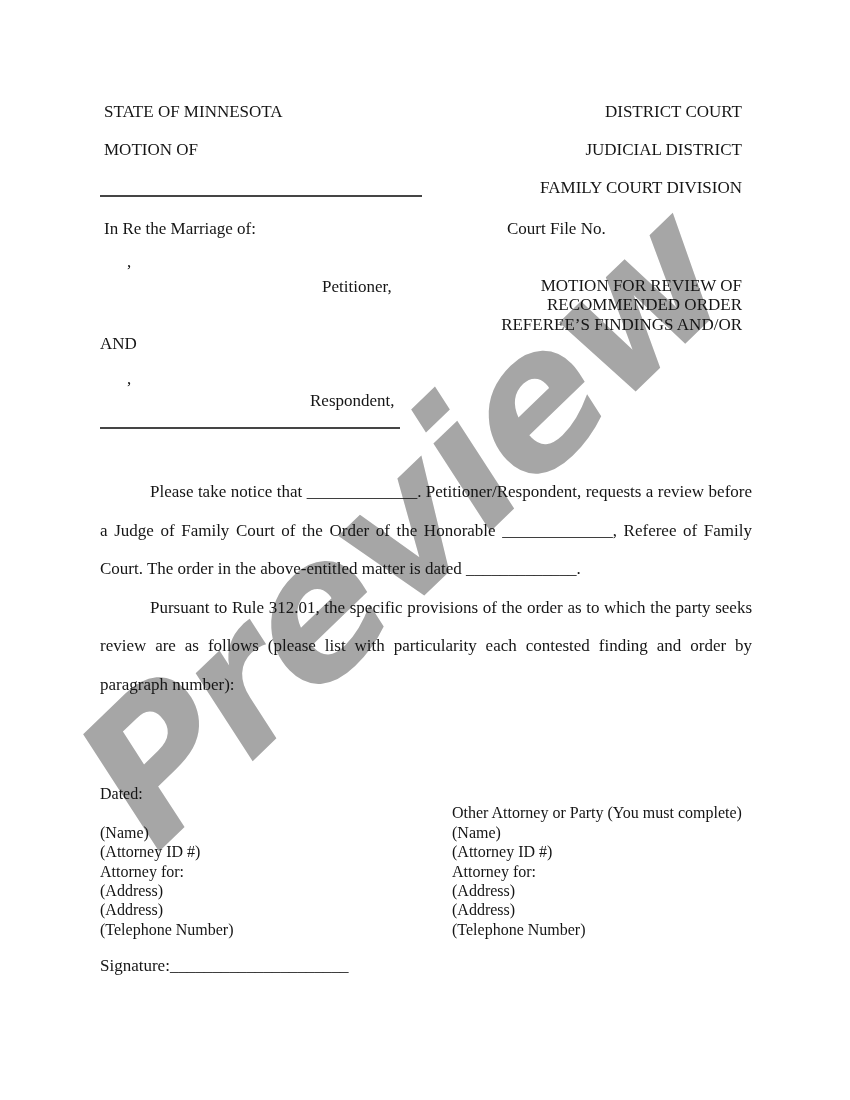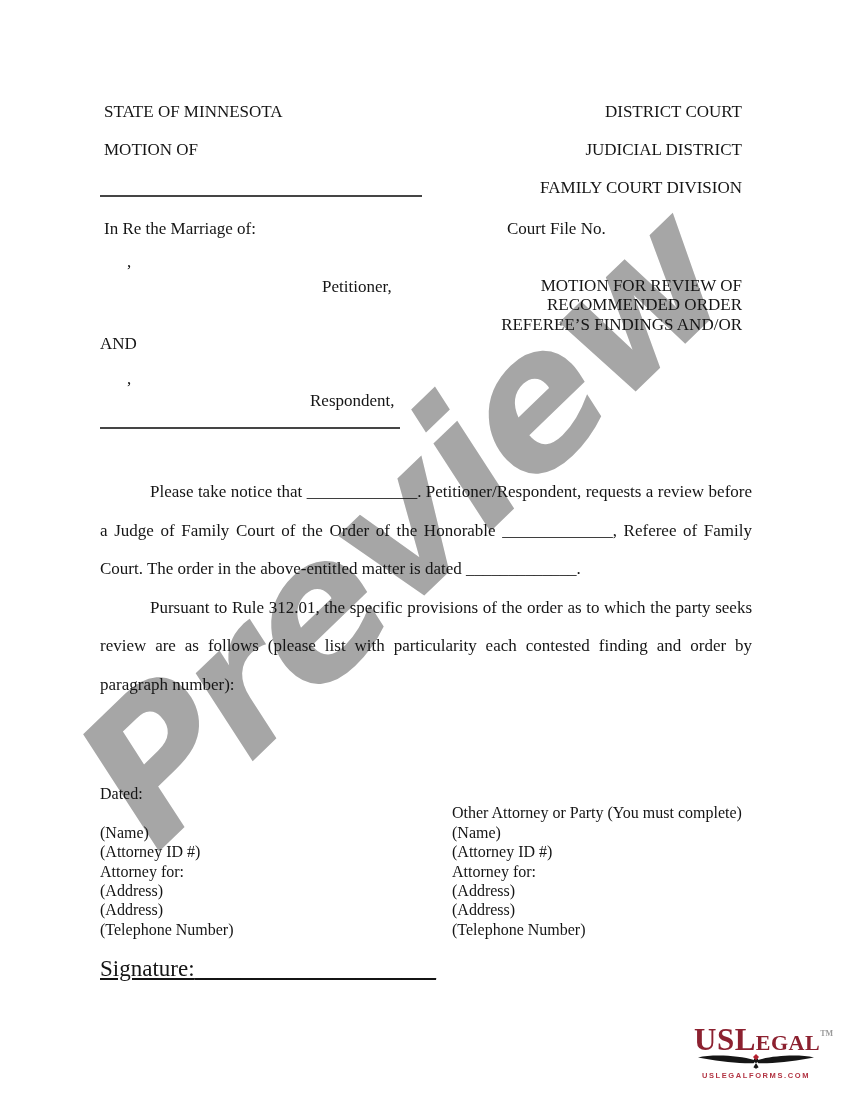--- a/index.html
+++ b/index.html
@@ -31,21 +31,21 @@
   .right-align{text-align:right;}
   .rule{background:#454545;height:2px;}
   
   .motion-title{font-size:17px;line-height:19.4px;text-align:right;white-space:nowrap;}
   
   .bodytext{font-size:17px;line-height:38.6px;text-align:justify;}
   .bodytext p{margin:0;text-indent:50px;}
   
   .sigcol{font-size:16px;line-height:19.4px;white-space:nowrap;}
   .sigcol div{min-height:19.4px;}
-  .sig-line{font-size:23px;white-space:nowrap;text-decoration:underline;}
+  .sig-line{font-size:17px;white-space:nowrap;}
   
   .logo{width:124px;text-align:center;}
   .logo-word{
     font-family:"Liberation Serif", serif;
     font-weight:bold;
     font-variant:small-caps;
     font-size:31px;line-height:28px;
     letter-spacing:0.5px;
     white-space:nowrap;
   }
@@ -118,30 +118,15 @@
         <div>Attorney for:</div>
         <div>(Address)</div>
         <div>(Address)</div>
         <div>(Telephone Number)</div>
       </div>
 
     <div class="abs sig-line" style="left:100px;top:956px;">
       <span>Signature:</span><span>_____________________</span>
     </div>
 
-    <div class="abs logo" style="right:32px;top:1020px;">
-      <div class="logo-word">
-        <span style="color: rgb(140, 33, 48);">USLegal</span><span class="logo-tm">TM</span>
-      </div>
-      <div style="line-height:0;">
-        <svg width="118" height="16" viewBox="0 0 118 16">
-          <path d="M57 6 C 42 1.5, 16 0, 1 3.5 C 16 6.5, 34 8.5, 48 9.2 C 53 9.5, 56 9.4, 57 9 Z" fill="#161616"></path>
-          <path d="M61 6 C 76 1.5, 102 0, 117 3.5 C 102 6.5, 84 8.5, 70 9.2 C 65 9.5, 62 9.4, 61 9 Z" fill="#161616"></path>
-          <circle cx="59" cy="6.5" r="2.4" fill="#161616"></circle>
-          <path d="M59 9 l2.6 4.2 -2.6 1.6 -2.6 -1.6 z" fill="#161616"></path>
-          <path d="M59 0 l3 3.1 -3 3.1 -3 -3.1 z" fill="#b3202f"></path>
-        </svg>
-      </div>
-      <div class="logo-site" style="color: rgb(178, 51, 66);">USLEGALFORMS.COM</div>
-    </div>
 
   </div>
 </div>
 
 </body></html>

